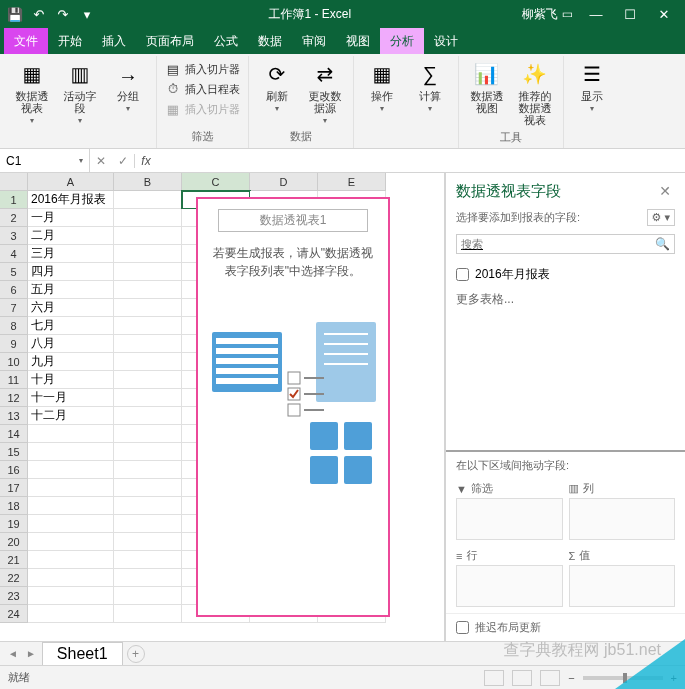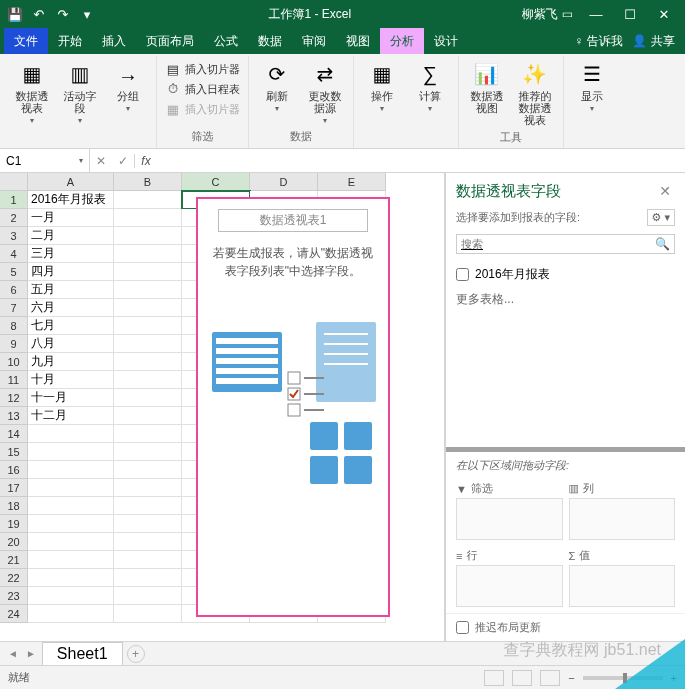--- a/index.html
+++ b/index.html
@@ -10,21 +10,21 @@
 .titlebar .qat { display: flex; gap: 2px; }
 .titlebar .qat span { width: 22px; height: 22px; display: flex; align-items: center; justify-content: center; font-size: 13px; }
 .titlebar .title { flex: 1; text-align: center; font-size: 12px; }
 .titlebar .wincontrols { display: flex; gap: 0; }
 .titlebar .wincontrols span { width: 34px; height: 28px; display: flex; align-items: center; justify-content: center; font-size: 13px; }
 .titlebar .user { display:flex; align-items:center; gap:4px; margin-right:6px; font-size:12px;}
 
 
 .ribbon-tabs { height: 26px; background: #0c6339; display: flex; padding-left: 4px; color: #fff; }
 .ribbon-tabs .tab { padding: 0 10px; display: flex; align-items: center; font-size: 12px; cursor: pointer; }
-.ribbon-tabs .tab.file { background: #1d4ed8; }
+.ribbon-tabs .tab.file { background: #d946ef; }
 .ribbon-tabs .tab.active { background: #f0abfc; color: #0c6339; }
 .ribbon-tabs .right { margin-left: auto; display:flex; align-items:center; gap:10px; padding-right:10px;}
 .ribbon-tabs .right span { font-size:12px;}
 
 
 .ribbon { height: 95px; background: #f3f3f3; border-bottom: 1px solid #d4d4d4; display: flex; padding: 2px 4px 0 4px; }
 .group { border-right: 1px solid #e1e1e1; padding: 2px 6px; display: flex; flex-direction: column; }
 .group .buttons { flex: 1; display: flex; align-items: flex-start; gap: 4px; }
 .group .label { text-align: center; font-size: 11px; color: #666; padding: 2px 0; }
 .bigbtn { display: flex; flex-direction: column; align-items: center; width: 44px; padding: 2px; gap:2px; }
@@ -67,21 +67,21 @@
 .taskpane .tp-head { display:flex; align-items:center; padding:8px 10px 4px 10px;}
 .taskpane .tp-head h3 { font-size:15px; font-weight:normal; color:#0c6339; flex:1;}
 .taskpane .tp-head .x { color:#888; font-size:14px; padding:2px 4px;}
 .taskpane .tp-sub { font-size:11px; color:#666; padding:4px 10px; display:flex; align-items:center;}
 .taskpane .tp-sub .gear { margin-left:auto; border:1px solid #ccc; padding:1px 4px; font-size:11px;}
 .taskpane .search { margin:4px 10px; border:1px solid #ccc; display:flex; align-items:center; padding:2px 4px;}
 .taskpane .search input { border:none; flex:1; font-size:11px; outline:none;text-decoration:underline;}
 .taskpane .fieldlist { margin:6px 10px; flex:1;}
 .taskpane .fielditem { display:flex; align-items:center; gap:6px; font-size:12px; padding:2px 0;}
 .taskpane .more { font-size:12px; color:#666; padding:6px 0;}
-.taskpane .areas-label { font-size:11px; color:#666; padding:6px 10px; border-top:5px solid #a3a3a3;font-style:italic;}
+.taskpane .areas-label { font-size:11px; color:#666; padding:6px 10px; border-top:2px solid #a3a3a3;}
 .taskpane .areas { display:grid; grid-template-columns:1fr 1fr; gap:6px; padding:0 10px 6px 10px;}
 .taskpane .area { }
 .taskpane .area .ah { font-size:11px; color:#666; display:flex; align-items:center; gap:4px; padding:2px 0;}
 .taskpane .area .ab { border:1px solid #ddd; height:42px; background:#fafafa;}
 .taskpane .defer { padding:6px 10px; display:flex; align-items:center; gap:6px; font-size:11px; color:#666; border-top:1px solid #eee;}
 
 
 .sheettabs { height:24px; border-top:1px solid #d4d4d4; display:flex; align-items:center; background:#f3f3f3; padding:0 6px; gap:4px;}
 .sheettabs .nav { color:#888; font-size:10px; padding:0 2px;}
 .sheettabs .stab { background:#fff; border:1px solid #ccc; border-bottom:none; padding:2px 14px; font-size:16px;}
@@ -126,24 +126,20 @@
   <div class="tab file">文件</div>
   <div class="tab">开始</div>
   <div class="tab">插入</div>
   <div class="tab">页面布局</div>
   <div class="tab">公式</div>
   <div class="tab">数据</div>
   <div class="tab">审阅</div>
   <div class="tab">视图</div>
   <div class="tab active">分析</div>
   <div class="tab">设计</div>
-  <div class="right">
-    <span>♀ <span>告诉我</span></span>
-    <span>👤 <span>共享</span></span>
-  </div>
 </div>
 
 <div class="ribbon">
   <div class="group">
     <div class="buttons">
       <div class="bigbtn">
         <div class="ico">▦</div>
         <div class="txt">数据透视表</div>
           <div class="drop">▾</div>
       </div>

